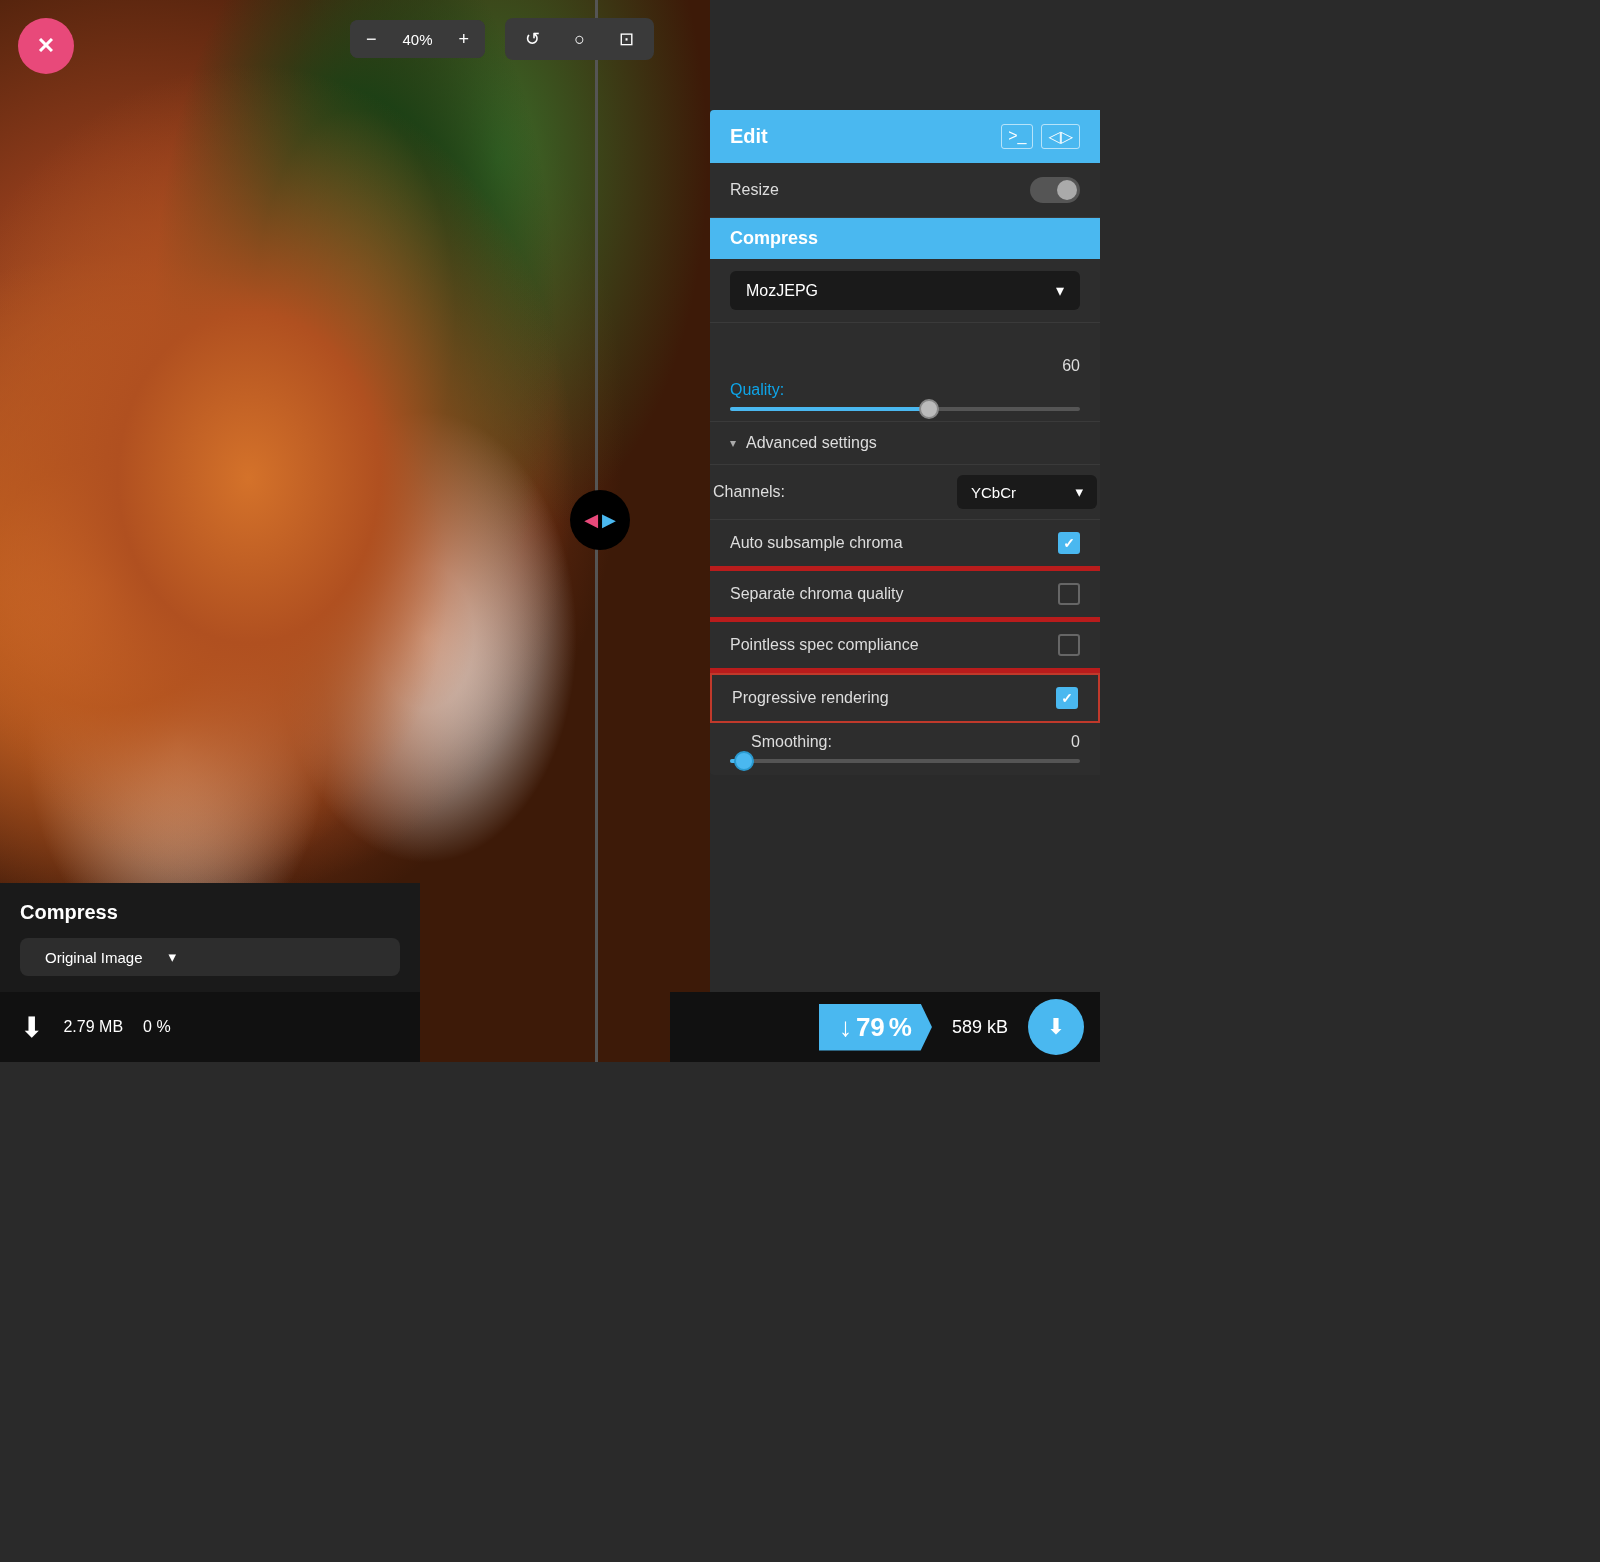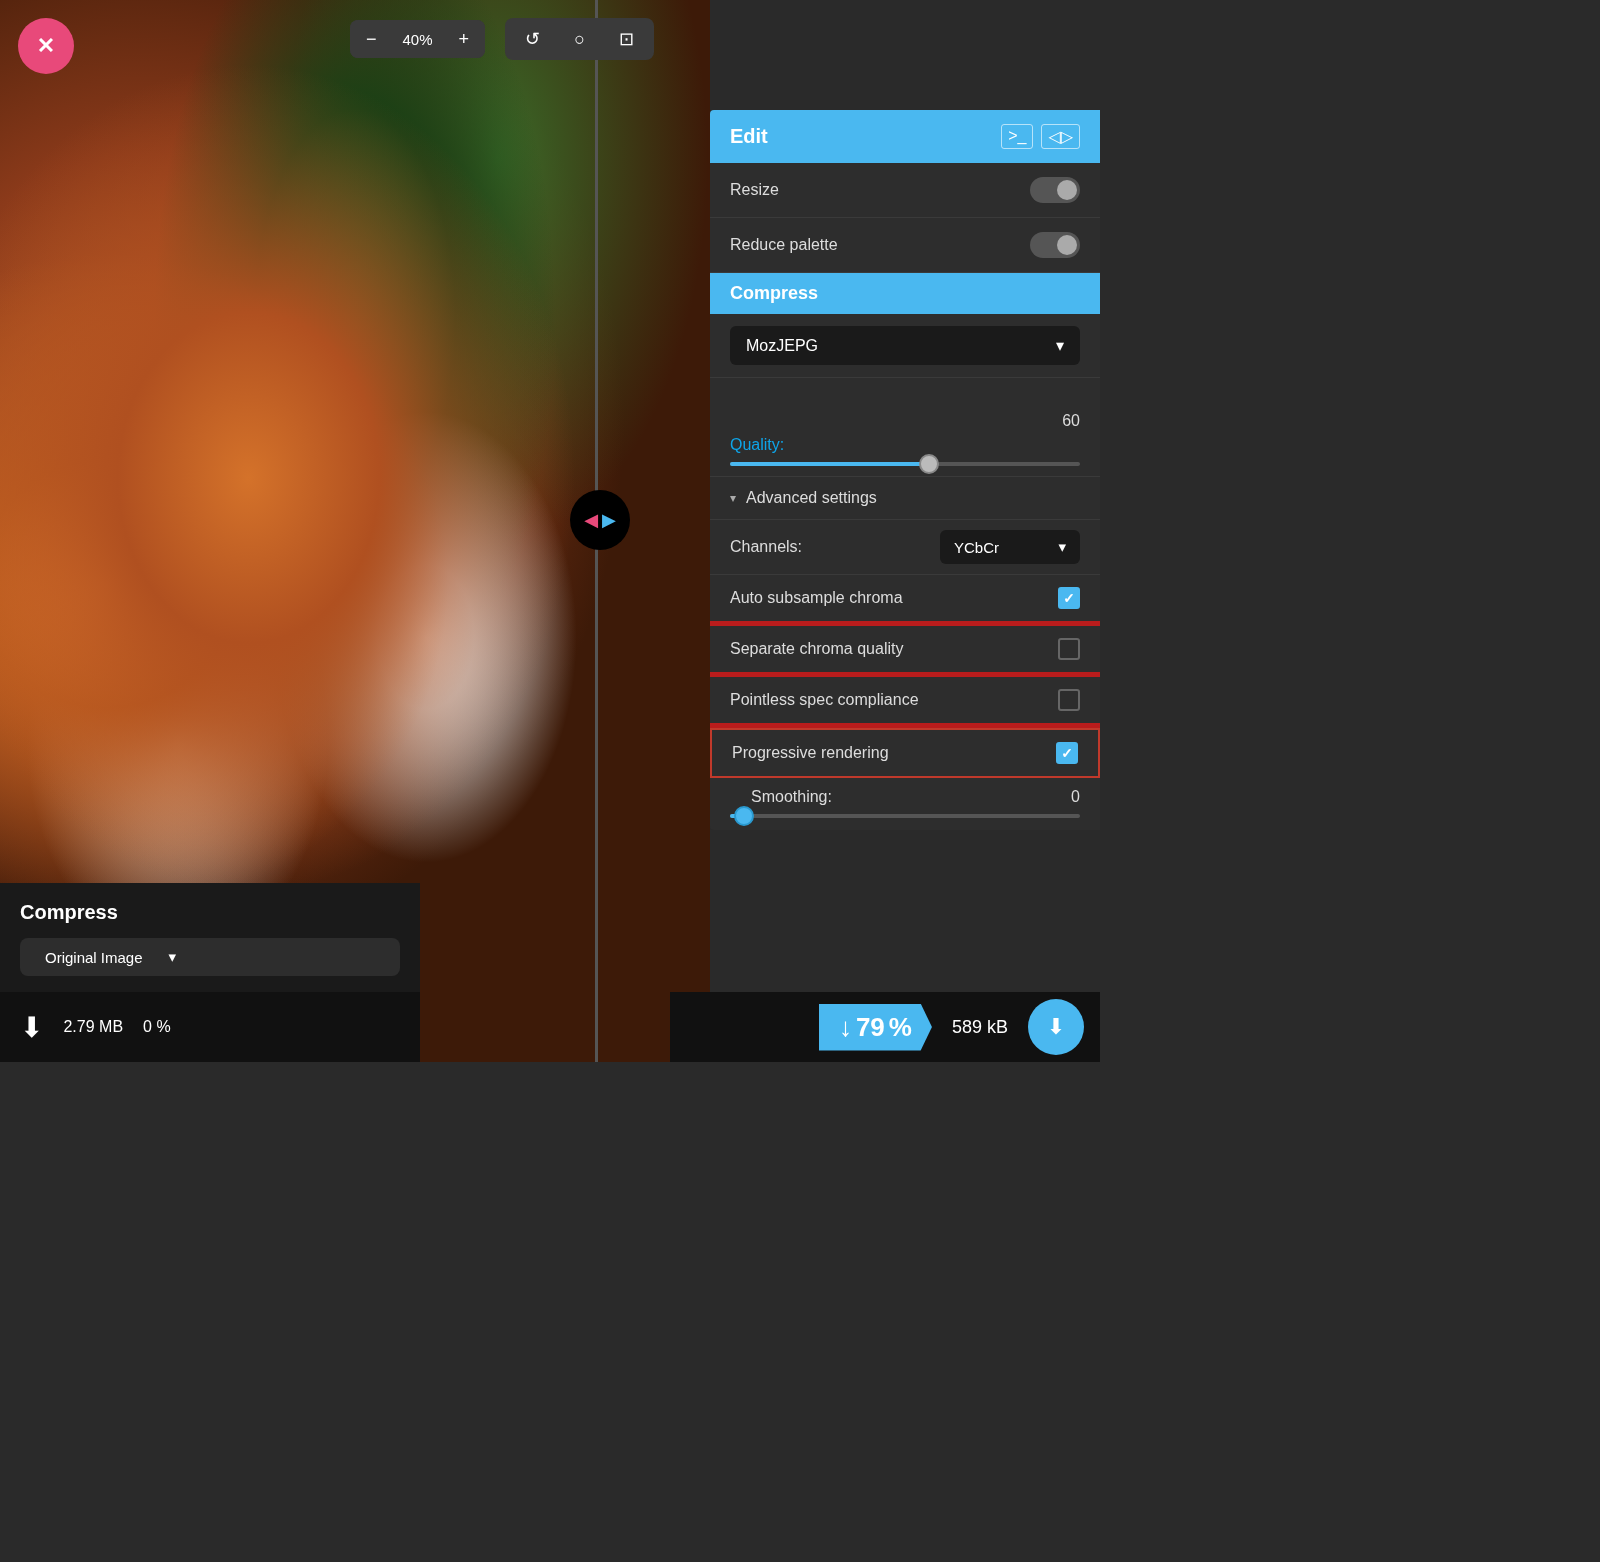--- a/index.html
+++ b/index.html
@@ -391,21 +391,21 @@
       cursor: pointer;
       border-bottom: 1px solid #3a3a3a;
     }
     .chevron-icon {
       font-size: 12px;
       color: #aaa;
     }
 
     
     .channels-row {
-      padding: 10px 20px;
+      padding: 10px 3px;
       display: flex;
       align-items: center;
       justify-content: space-between;
       border-bottom: 1px solid #3a3a3a;
     }
     .channels-label {
       color: #ddd;
       font-size: 16px;
     }
     .channels-dropdown {
@@ -555,26 +555,20 @@
     </div>
   </div>
 
   <div class="panel-row">
     <span class="panel-row-label">Resize</span>
     <div class="toggle">
       <div class="knob"></div>
     </div>
   </div>
 
-  <div class="panel-row">
-    <span class="panel-row-label">Reduce palette</span>
-    <div class="toggle">
-      <div class="knob"></div>
-    </div>
-  </div>
 
   <div class="section-header-blue">
     <span class="section-header-blue-text">Compress</span>
   </div>
 
   <div class="dropdown-row">
     <div class="dropdown-inner">
       <span>MozJEPG</span>
       <span>▾</span>
     </div>

